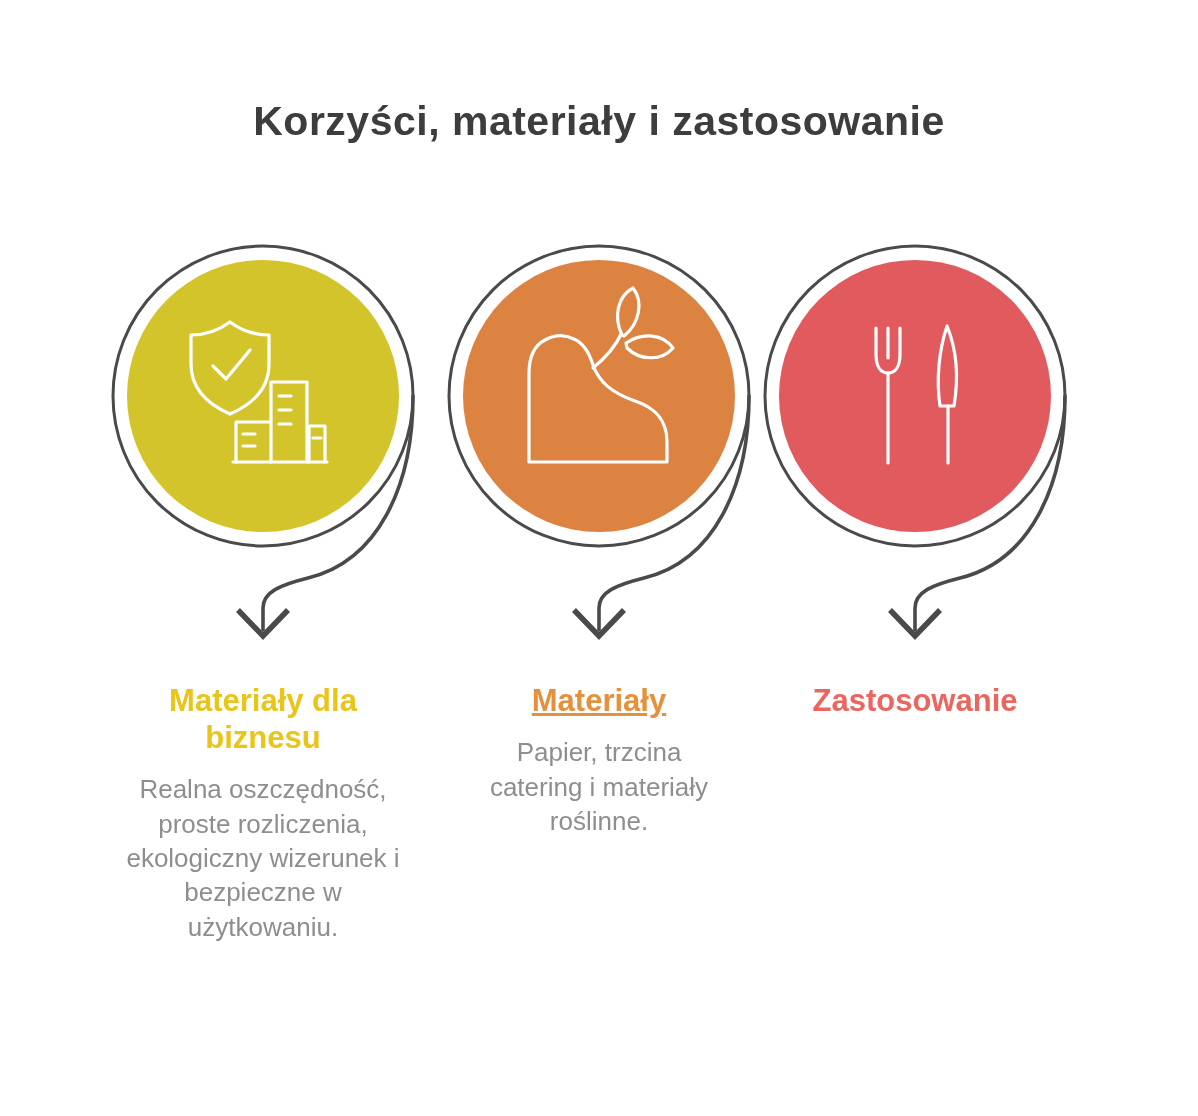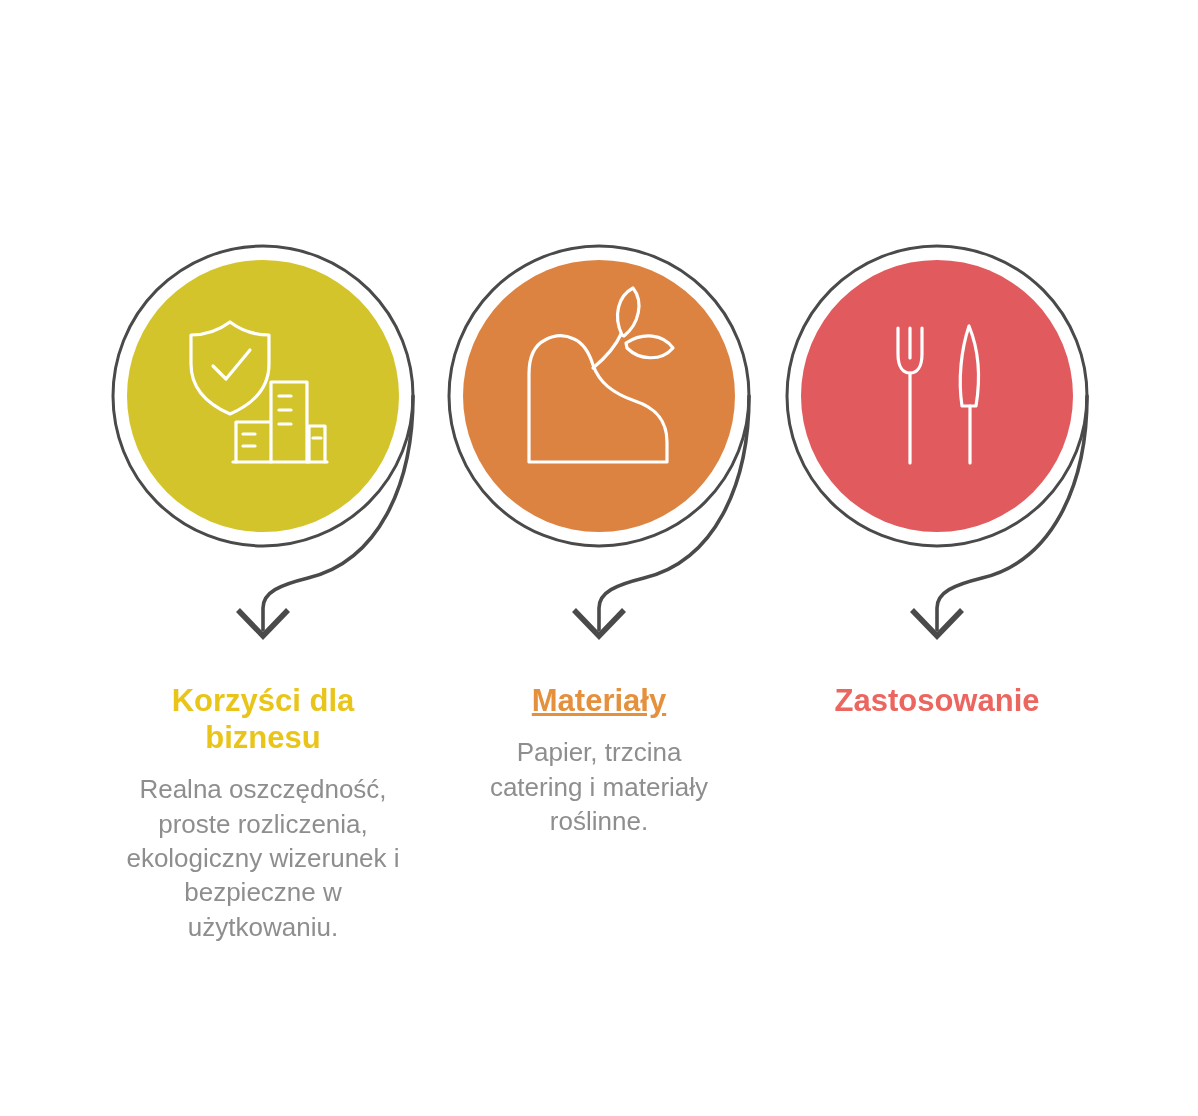--- a/index.html
+++ b/index.html
@@ -24,21 +24,21 @@
     margin: 0;
   }
   .unit {
     position: absolute;
     top: 236px;
     width: 400px;
     text-align: center;
   }
   .unit-1 { left: 63px; }
   .unit-2 { left: 399px; }
-  .unit-3 { left: 737px; }
+  .unit-3 { left: 715px; }
 
   svg.graphic { display: block; margin: 0 auto; width: 380px; height: 420px; }
 
   .ring  { fill: none; stroke: #4a4a4a; stroke-width: 3; }
   .flow  { fill: none; stroke: #4a4a4a; stroke-width: 3.6; stroke-linecap: round; }
   .ahead { fill: none; stroke: #4a4a4a; stroke-width: 5.5; stroke-linejoin: miter; }
   .icon path, .icon line {
     fill: none;
     stroke: #ffffff;
     stroke-width: 3.2;
@@ -64,20 +64,21 @@
   }
   .unit-1 .bodytext { max-width: 280px; text-align: center; }
   .unit-2 .bodytext { max-width: 262px; }
   .unit-3 .bodytext { max-width: 264px; }
 </style>
 </head>
 <body>
 
 <div class="canvas">
 
+  <h1 class="title">Korzyści, materiały i zastosowanie</h1>
 
   <div class="unit unit-1">
     <svg class="graphic" viewBox="0 0 380 420">
       <circle class="ring" cx="190" cy="160" r="150"></circle>
       <path class="flow" d="M 340 160 C 340 250 305 325 235 342 C 207 349 190 356 190 372 L 190 394"></path>
       <path class="ahead" d="M 165 374 L 190 400 L 215 374"></path>
       <circle cx="190" cy="160" r="136" fill="#d4c42b"></circle>
       <g class="icon">
         <path d="M 157 86 C 169 95 184 99 196 99 L 196 128 C 196 153 180 168 157 178 C 134 168 118 153 118 128 L 118 99 C 130 99 145 95 157 86 Z"></path>
         <path d="M 140 130 L 153 143 L 177 114"></path>
@@ -86,21 +87,21 @@
         <path d="M 236 226 L 236 190 L 252 190 L 252 226"></path>
         <path d="M 160 226 L 254 226"></path>
         <line x1="206" y1="160" x2="218" y2="160"></line>
         <line x1="206" y1="174" x2="218" y2="174"></line>
         <line x1="206" y1="188" x2="218" y2="188"></line>
         <line x1="170" y1="198" x2="182" y2="198"></line>
         <line x1="170" y1="210" x2="182" y2="210"></line>
         <line x1="240" y1="202" x2="248" y2="202"></line>
       </g>
     </svg>
-    <div class="heading">Korzyści dla biznesu</div>
+    <div class="heading">Materiały dla biznesu</div>
     <div class="bodytext">Realna oszczędność, proste rozliczenia, ekologiczny wizerunek i bezpieczne w użytkowaniu.</div>
   </div>
 
   <div class="unit unit-2">
     <svg class="graphic" viewBox="0 0 380 420">
       <circle class="ring" cx="190" cy="160" r="150"></circle>
       <path class="flow" d="M 340 160 C 340 250 305 325 235 342 C 207 349 190 356 190 372 L 190 394"></path>
       <path class="ahead" d="M 165 374 L 190 400 L 215 374"></path>
       <circle cx="190" cy="160" r="136" fill="#dd8342"></circle>
       <g class="icon">

